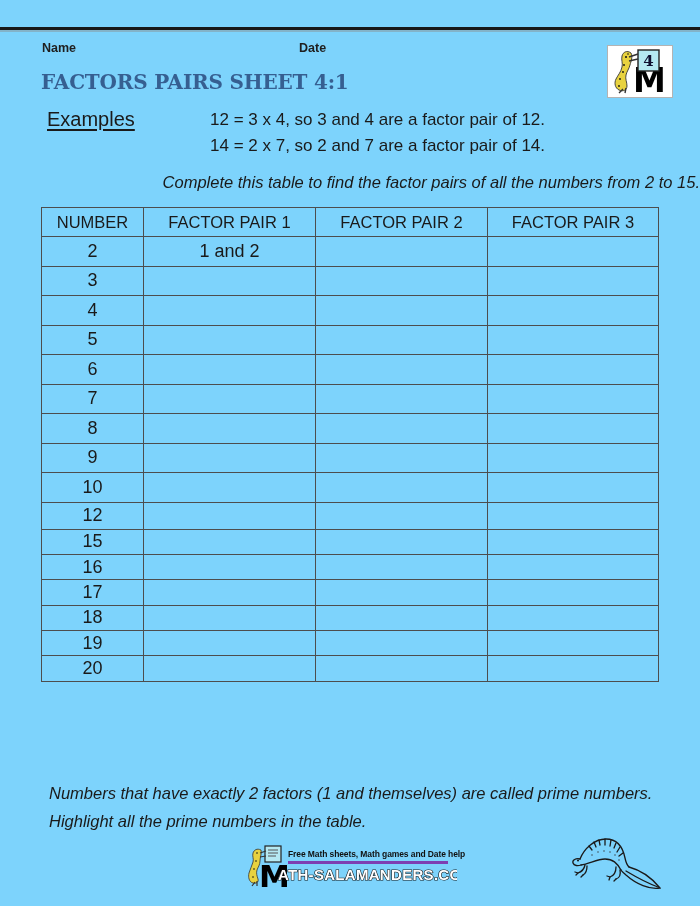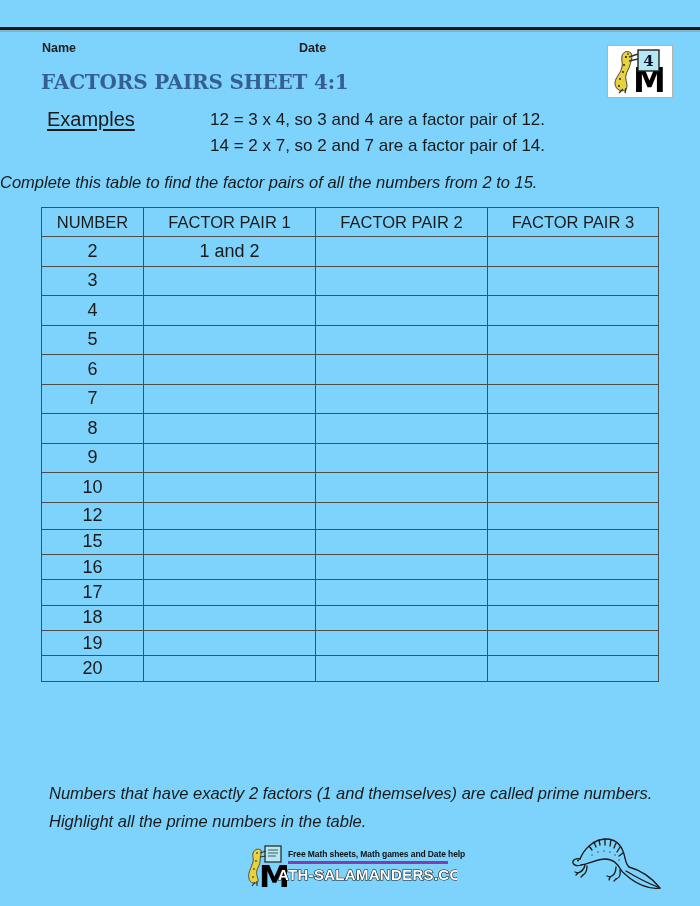--- a/index.html
+++ b/index.html
@@ -16,21 +16,21 @@
   .logo-box{position:absolute;left:607px;top:45px;width:66px;height:53px;}
 
   .title{position:absolute;left:41px;top:70px;margin:0;
          font-family:"DejaVu Serif",serif;font-weight:bold;font-size:20px;
          letter-spacing:-0.2px;color:#365f91;white-space:nowrap;}
 
   .examples-heading{position:absolute;left:47px;top:108px;font-size:20px;
                     text-decoration:underline;text-underline-offset:3px;}
   .example-lines{position:absolute;left:210px;top:107px;font-size:17px;line-height:25.5px;white-space:nowrap;}
 
-  .instruction{position:absolute;left:0;top:173px;width:700px;text-align:left;
+  .instruction{position:absolute;left:0;top:173px;width:700px;text-align:right;
                font-style:italic;font-size:16.5px;}
 
   table.factors{position:absolute;left:41px;top:207px;width:617px;
                 border-collapse:collapse;table-layout:fixed;border:1.5px solid #3f3f3f;}
   table.factors th,table.factors td{border:1px solid #4d4d4d;text-align:center;
                 vertical-align:middle;padding:0;font-weight:normal;overflow:hidden;}
   table.factors thead tr{height:29px;}
   table.factors th{font-size:16.5px;}
   table.factors td{font-size:18px;}
   table.factors tbody tr{height:25.4px;}

